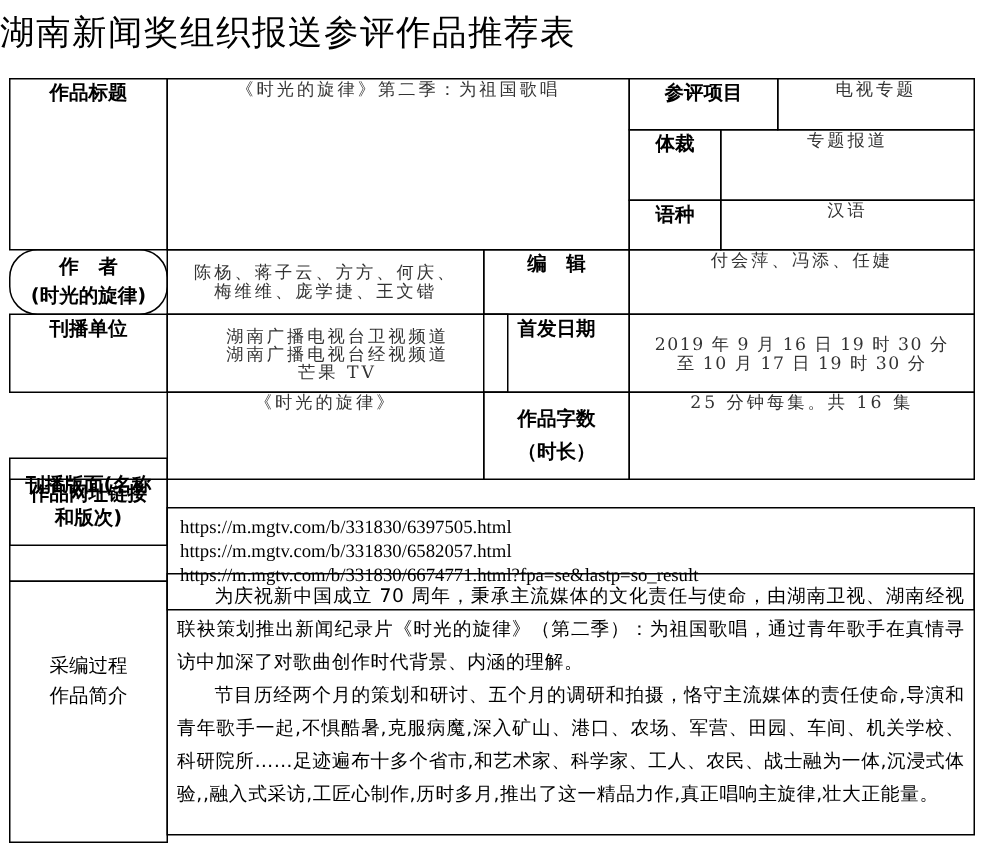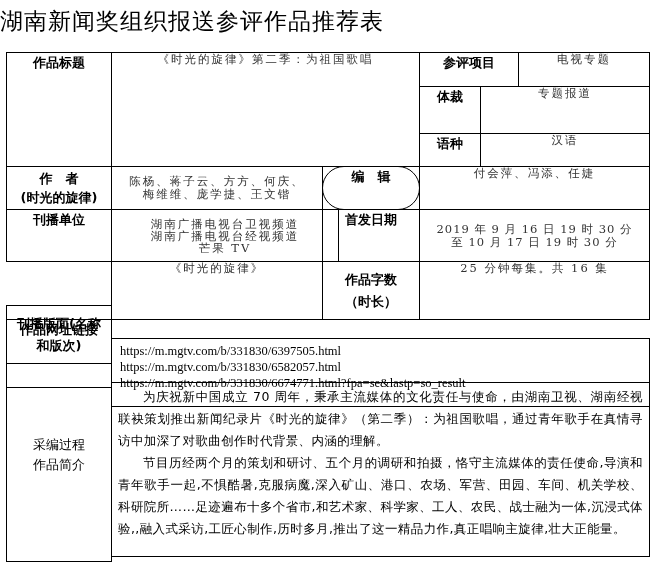--- a/index.html
+++ b/index.html
@@ -50,29 +50,29 @@
     <span>专题报道</span>
   </div>
 
   <div class="cell lbl" style="left:419px;top:133px;width:62px;height:34px;">
     <span>语种</span>
   </div>
   <div class="cell val" style="left:480px;top:133px;width:170px;height:34px;">
     <span>汉语</span>
   </div>
 
-  <div class="cell lbl val-lines" style="left:6px;top:166px;width:106px;height:44px;flex-direction:column;">
+  <div class="cell lbl val-lines" style="left:6px;top:166px;width:106px;height:44px;flex-direction:column;border-radius:19px;">
     <span>作　者</span>
     <span>(时光的旋律)</span>
   </div>
   <div class="cell val val-lines" style="left:111px;top:166px;width:212px;height:44px;flex-direction:column;">
     <span>陈杨、蒋子云、方方、何庆、</span>
     <span>梅维维、庞学捷、王文锴</span>
   </div>
-  <div class="cell lbl" style="left:322px;top:166px;width:98px;height:44px;border-radius:22px;">
+  <div class="cell lbl" style="left:322px;top:166px;width:98px;height:44px;">
     <span>编　辑</span>
   </div>
   <div class="cell val" style="left:419px;top:166px;width:231px;height:44px;">
     <span>付会萍、冯添、任婕</span>
   </div>
 
   <div class="cell lbl" style="left:6px;top:209px;width:106px;height:53px;">
     <span>刊播单位</span>
   </div>
   <div class="cell val val-lines" style="left:111px;top:209px;width:228px;height:53px;flex-direction:column;line-height:12px;">

